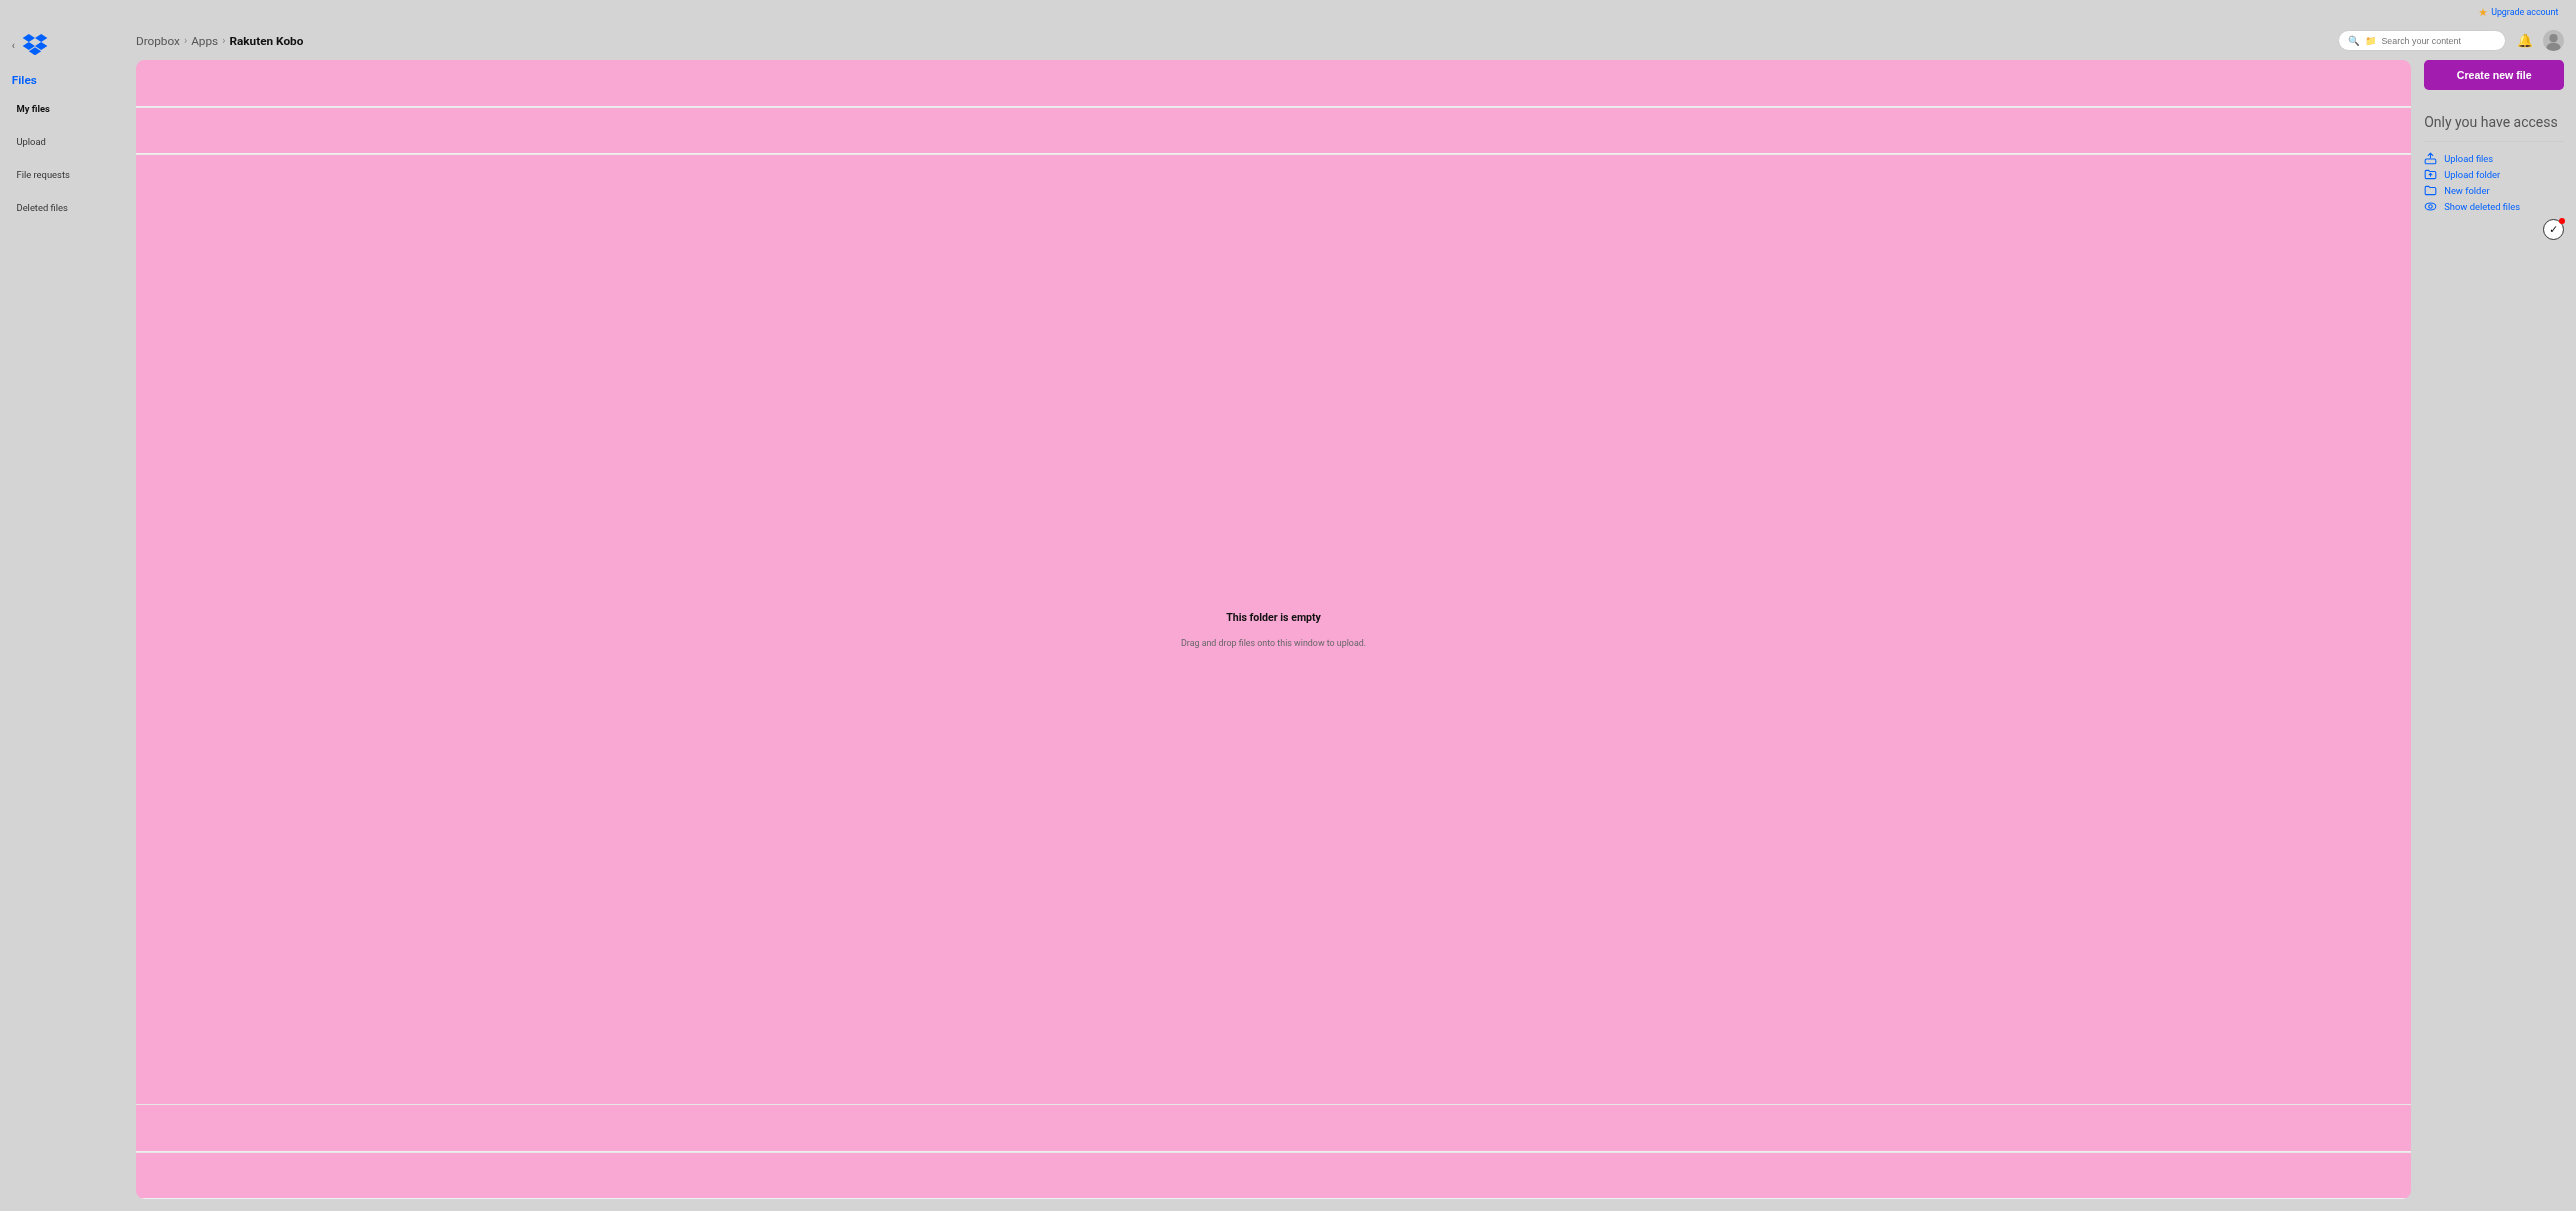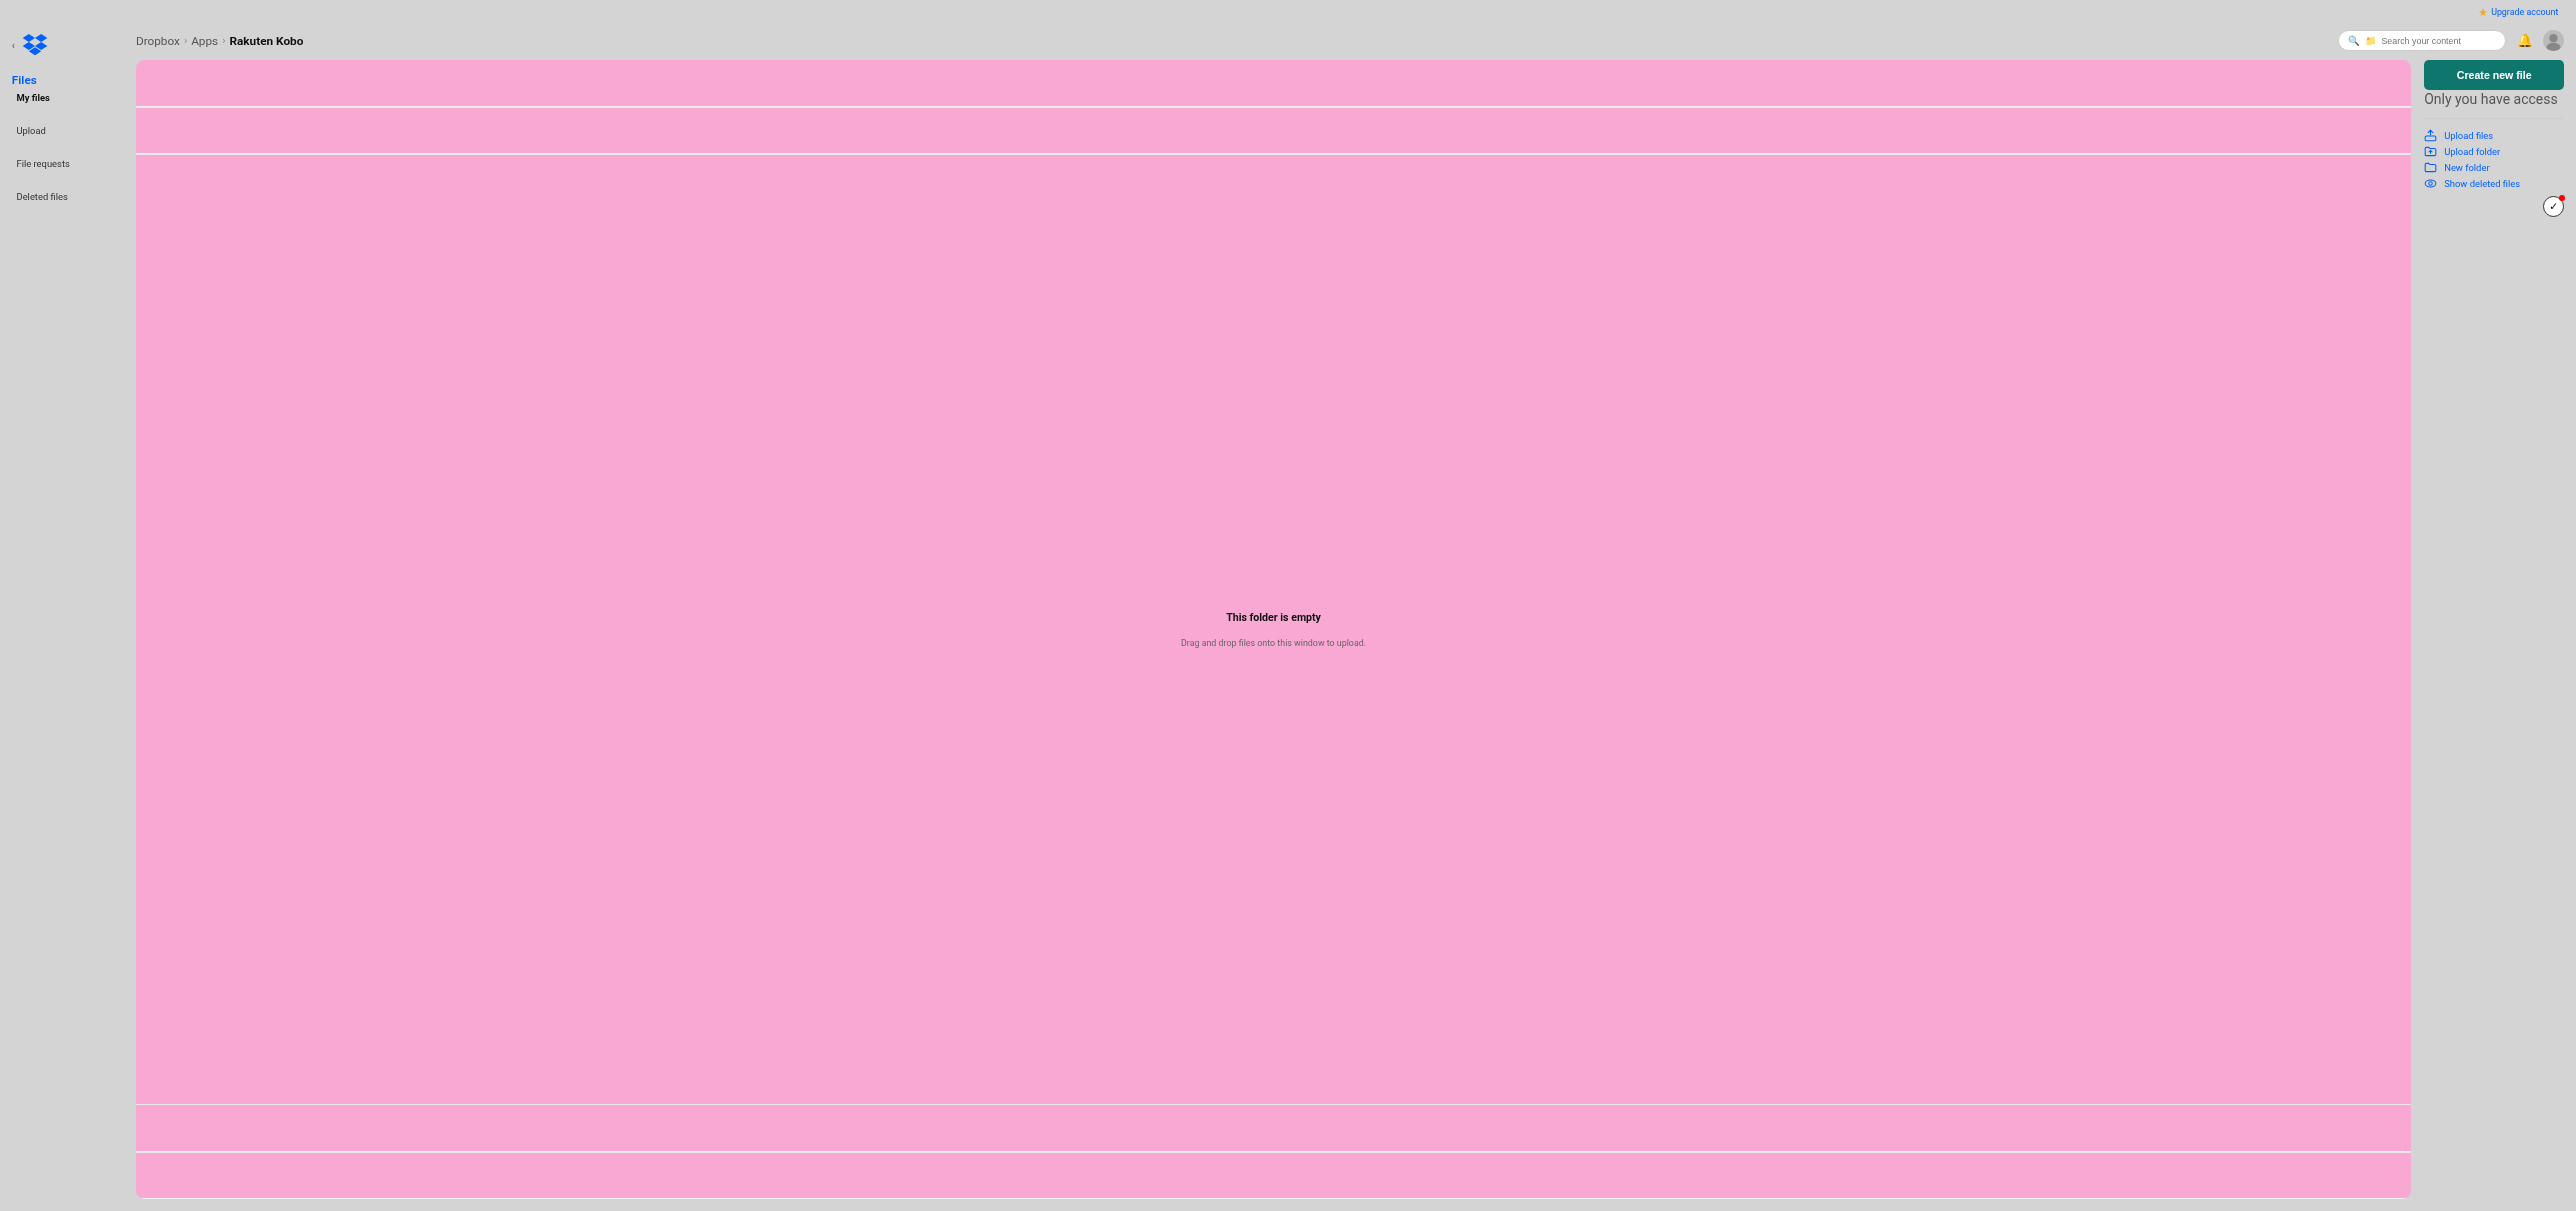--- a/index.html
+++ b/index.html
@@ -47,21 +47,21 @@
       gap: 4.7px;
     }
     .dropbox-icon svg {
       width: 26px;
       height: 21px;
     }
     .sidebar-section-title {
       color: #0061ff;
       font-size: 11.8px;
       font-weight: 600;
-      margin-bottom: 1px;
+      margin-bottom: 12px;
     }
     .sidebar-nav {
       display: flex;
       flex-direction: column;
       gap: 15px;
     }
     .sidebar-nav-item {
       font-size: 9.4px;
       padding: 3.5px 4.7px;
       border-radius: 3.5px;
@@ -193,31 +193,31 @@
     }
     .right-panel {
       width: 153px;
       flex-shrink: 0;
       padding: 0 0 0 13px;
       display: flex;
       flex-direction: column;
       gap: 0;
     }
     .create-btn {
-      background: #0f766e;
+      background: #a21caf;
       color: white;
       border: none;
       border-radius: 4.7px;
       padding: 9.4px 11.8px;
       font-size: 10.6px;
       font-weight: 600;
       cursor: pointer;
       width: 100%;
       text-align: center;
-      margin-bottom: 1px;
+      margin-bottom: 24px;
     }
     .access-label {
       font-size: 14px;
       color: #555;
       margin-bottom: 10.6px;
     }
     .right-divider {
       height: 0.6px;
       background: #ccc;
       margin-bottom: 10.6px;

